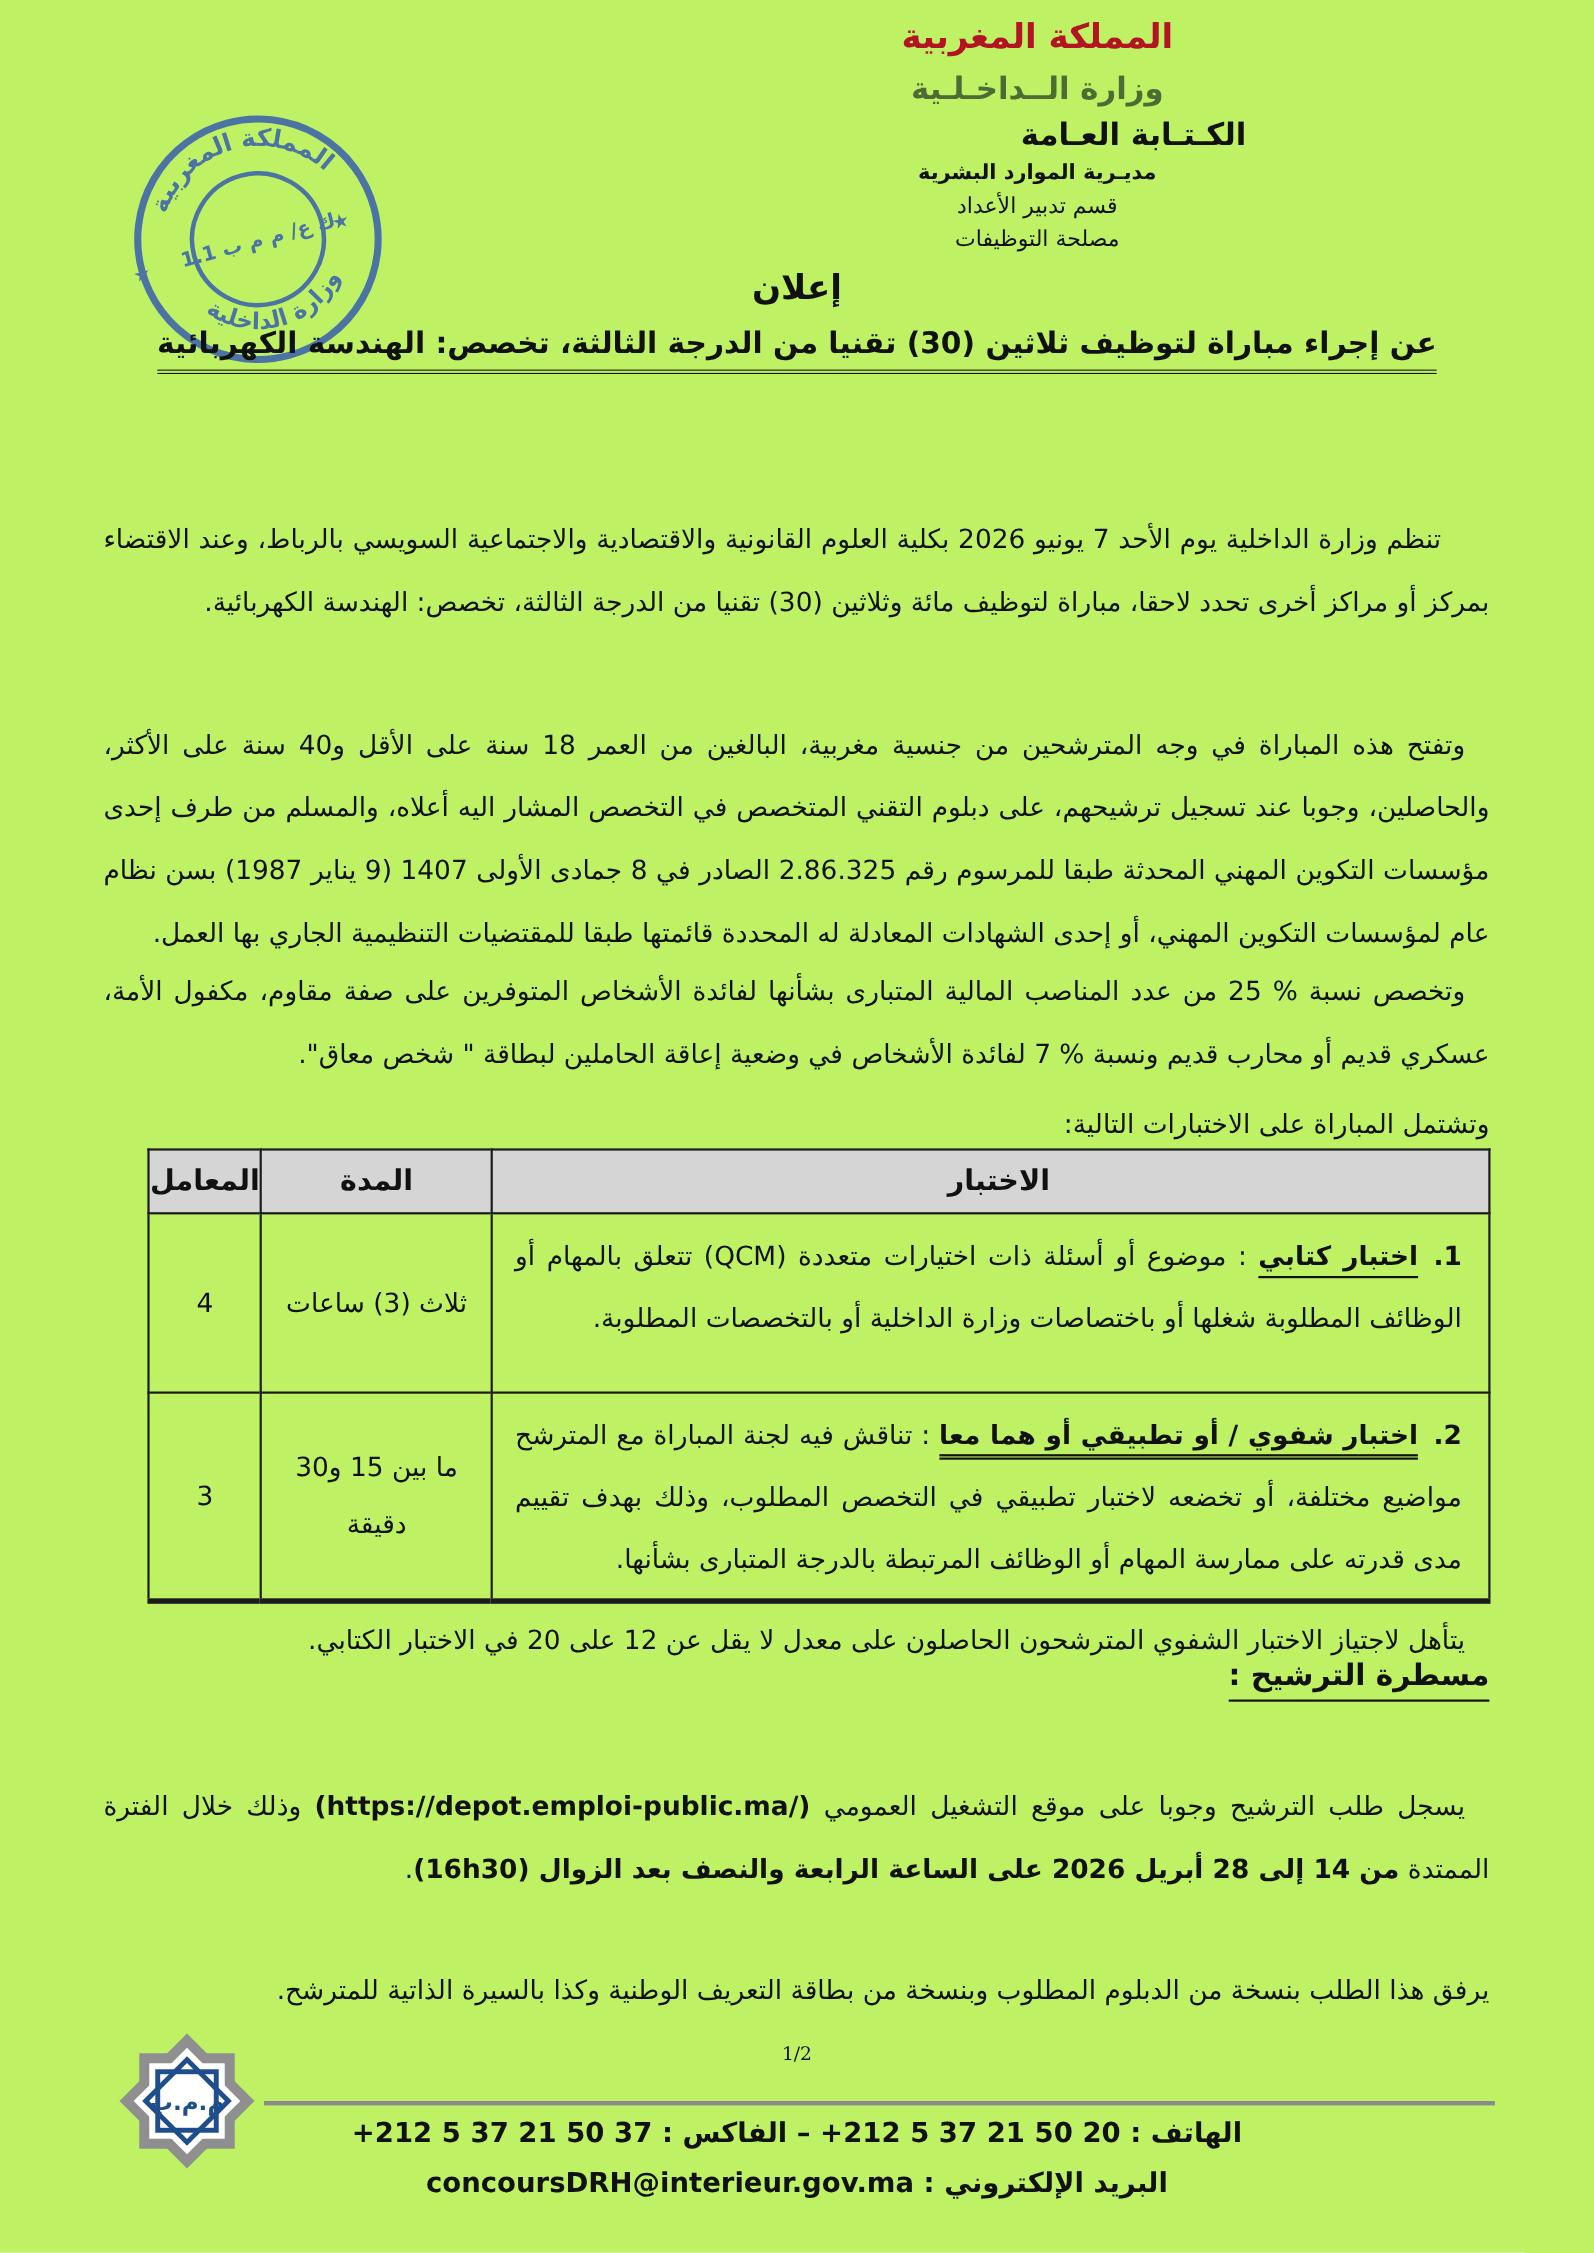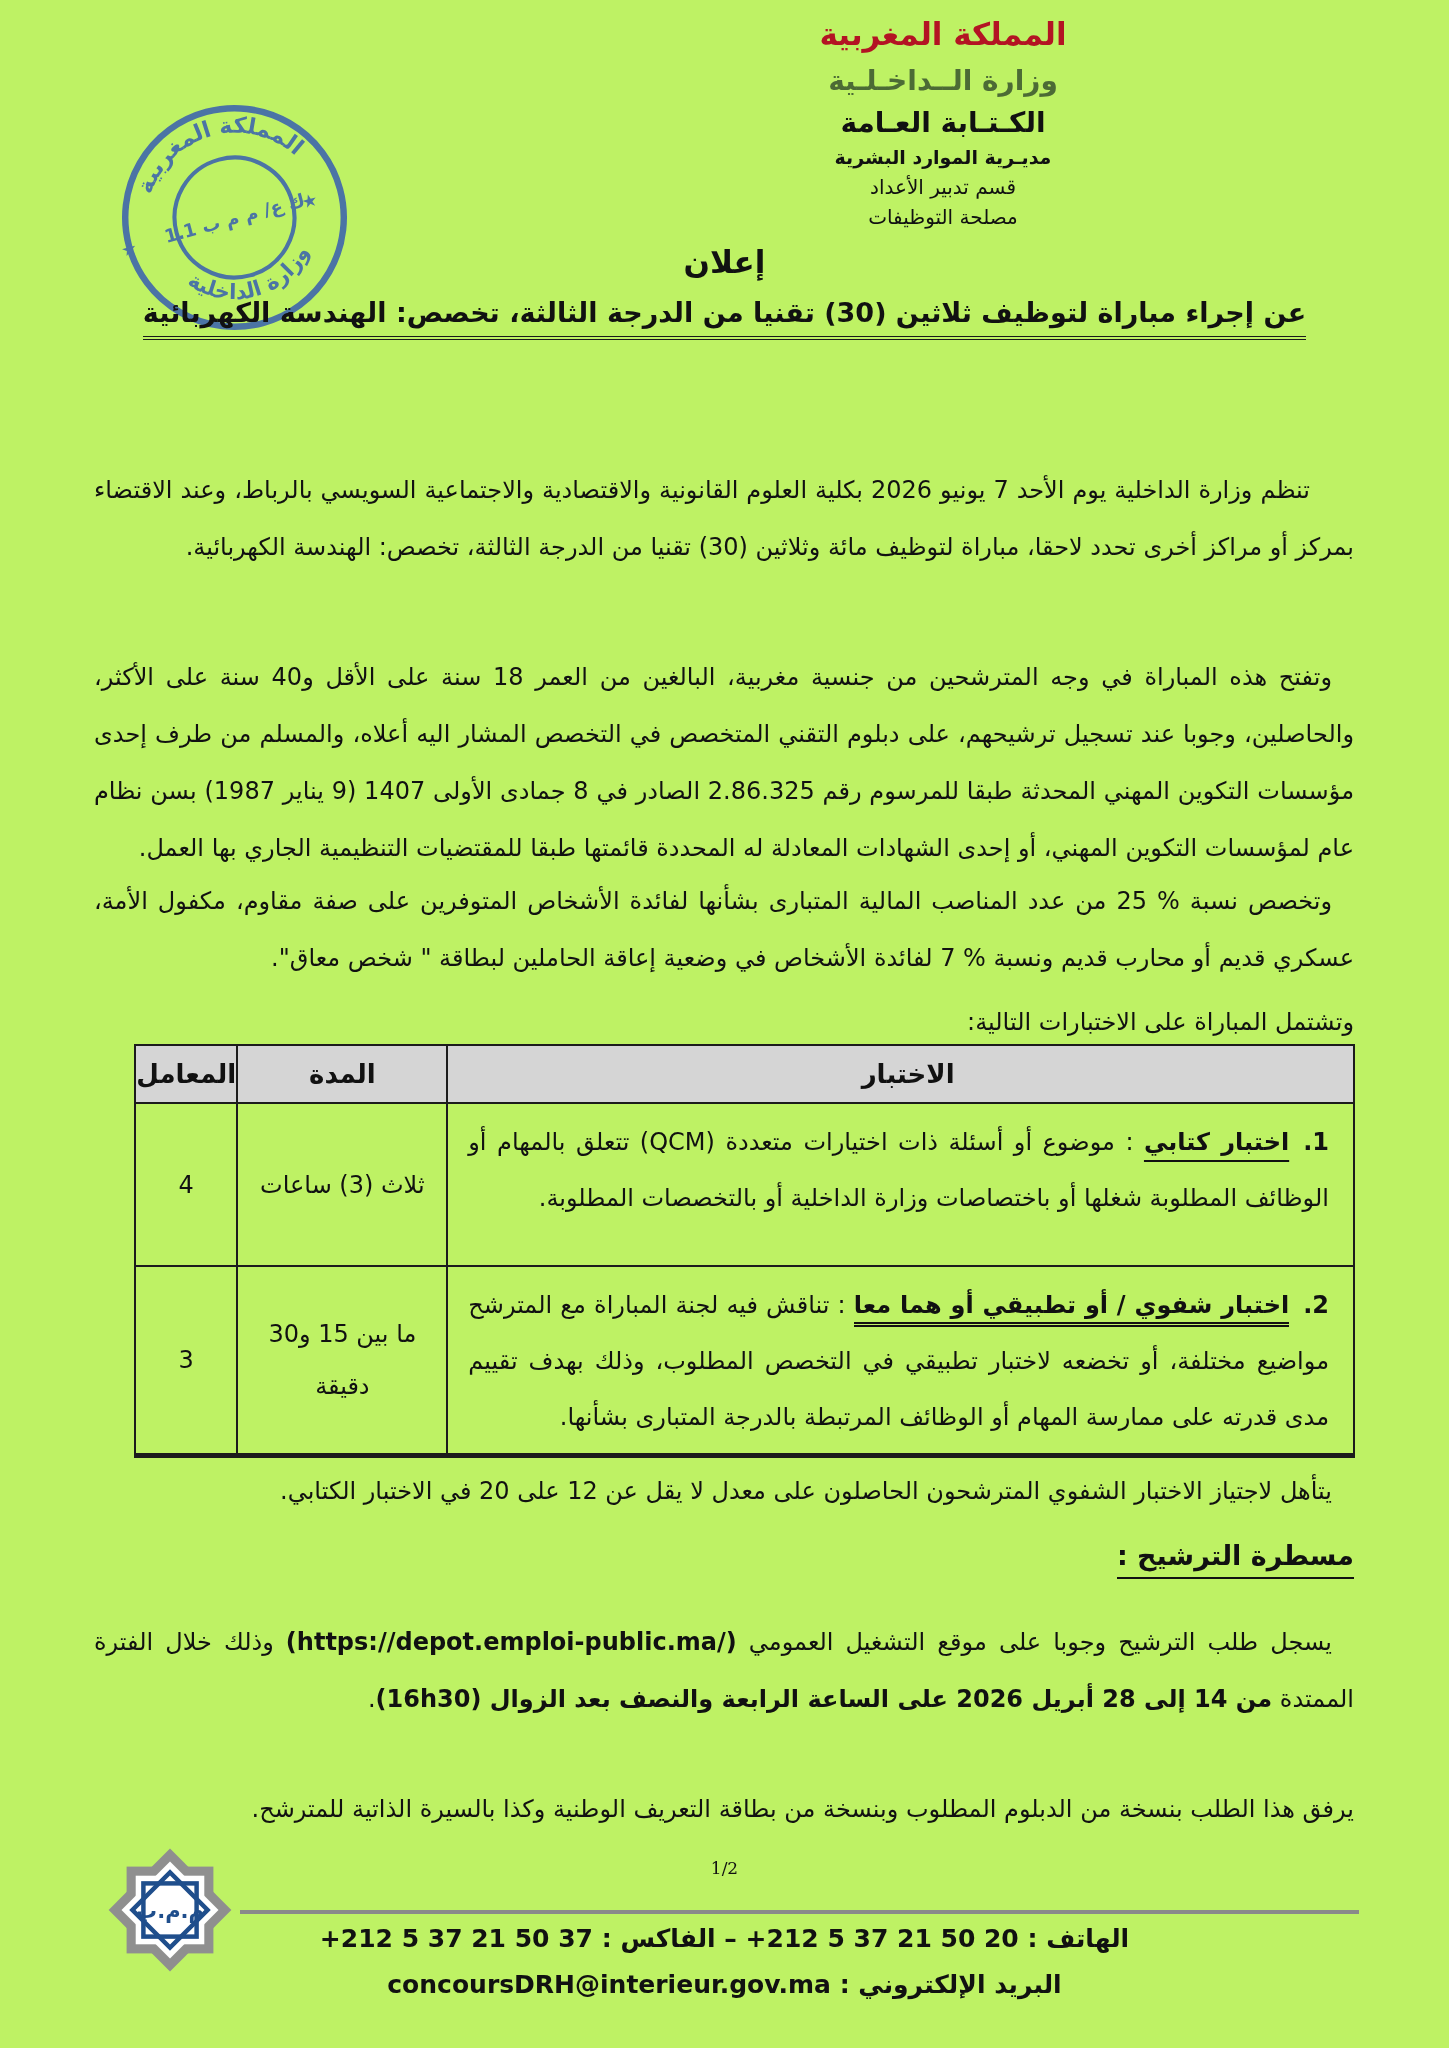--- a/index.html
+++ b/index.html
@@ -4,21 +4,21 @@
 <style>
   * { margin:0; padding:0; box-sizing:border-box; }
   html,body { background:#ffffff; }
   body { font-family:"DejaVu Sans", sans-serif; color:#111; }
   .page { position:relative; width:1449px; height:2048px; background:#bef264; overflow:hidden; }
 
   
   .org-header { position:absolute; top:16px; right:316px; width:380px; text-align:center; }
   .org-kingdom { font-size:31px; font-weight:bold; color:#b31423; margin-bottom:12px; }
   .org-ministry { font-size:28px; font-weight:bold; color:#4c6b35; margin-bottom:9px; }
-  .org-secretariat { font-size:28px; font-weight:bold; margin-bottom:7px; }
+  .org-secretariat { font-size:28px; font-weight:bold; margin-bottom:7px;text-align:right; }
   .org-directorate { font-size:19px; font-weight:bold; margin-bottom:7px; }
   .org-division { font-size:20px; margin-bottom:6px; }
   .org-service { font-size:20px; }
 
   
   .stamp { position:absolute; left:112px; top:100px; width:245px; height:235px;
            transform:rotate(-15deg); opacity:.88; }
 
   
   .ann-title { position:absolute; top:244px; left:0; width:100%; text-align:center;
@@ -45,21 +45,21 @@
                padding:10px 24px 8px 20px; }
   .cell-mid { text-align:center; vertical-align:middle; font-size:24px; line-height:52px;
               padding:0 8px; }
   .exam-num { font-weight:bold; margin-left:14px; }
   .exam-title-1 { font-weight:bold; text-decoration:underline; text-underline-offset:10px;
                   text-decoration-thickness:2px; }
   .exam-title-2 { font-weight:bold; border-bottom:5px double #111; padding-bottom:3px; }
   .row-h1 td { height:163px; } .row-h2 td { height:166px; }
 
   
-  .sec-heading { position:absolute; top:1540px; right:95px; font-size:27px; font-weight:bold; }
+  .sec-heading { position:absolute; top:1508px; right:95px; font-size:27px; font-weight:bold; }
   .sec-heading span { border-bottom:2px solid #111; padding-bottom:6px; display:inline-block; }
   .b { font-weight:bold; }
 
   
   .footer-logo { position:absolute; left:100px; top:1836px; width:140px; height:148px; }
   .page-num { position:absolute; top:1858px; left:0; width:100%; text-align:center;
               font-size:17px; font-family:"DejaVu Serif", serif; }
   .footer-line { position:absolute; top:1910px; left:240px; right:90px; height:4px;
                  background:#8a8a8a; }
   .footer-phone { position:absolute; top:1924px; left:0; width:100%; text-align:center;

